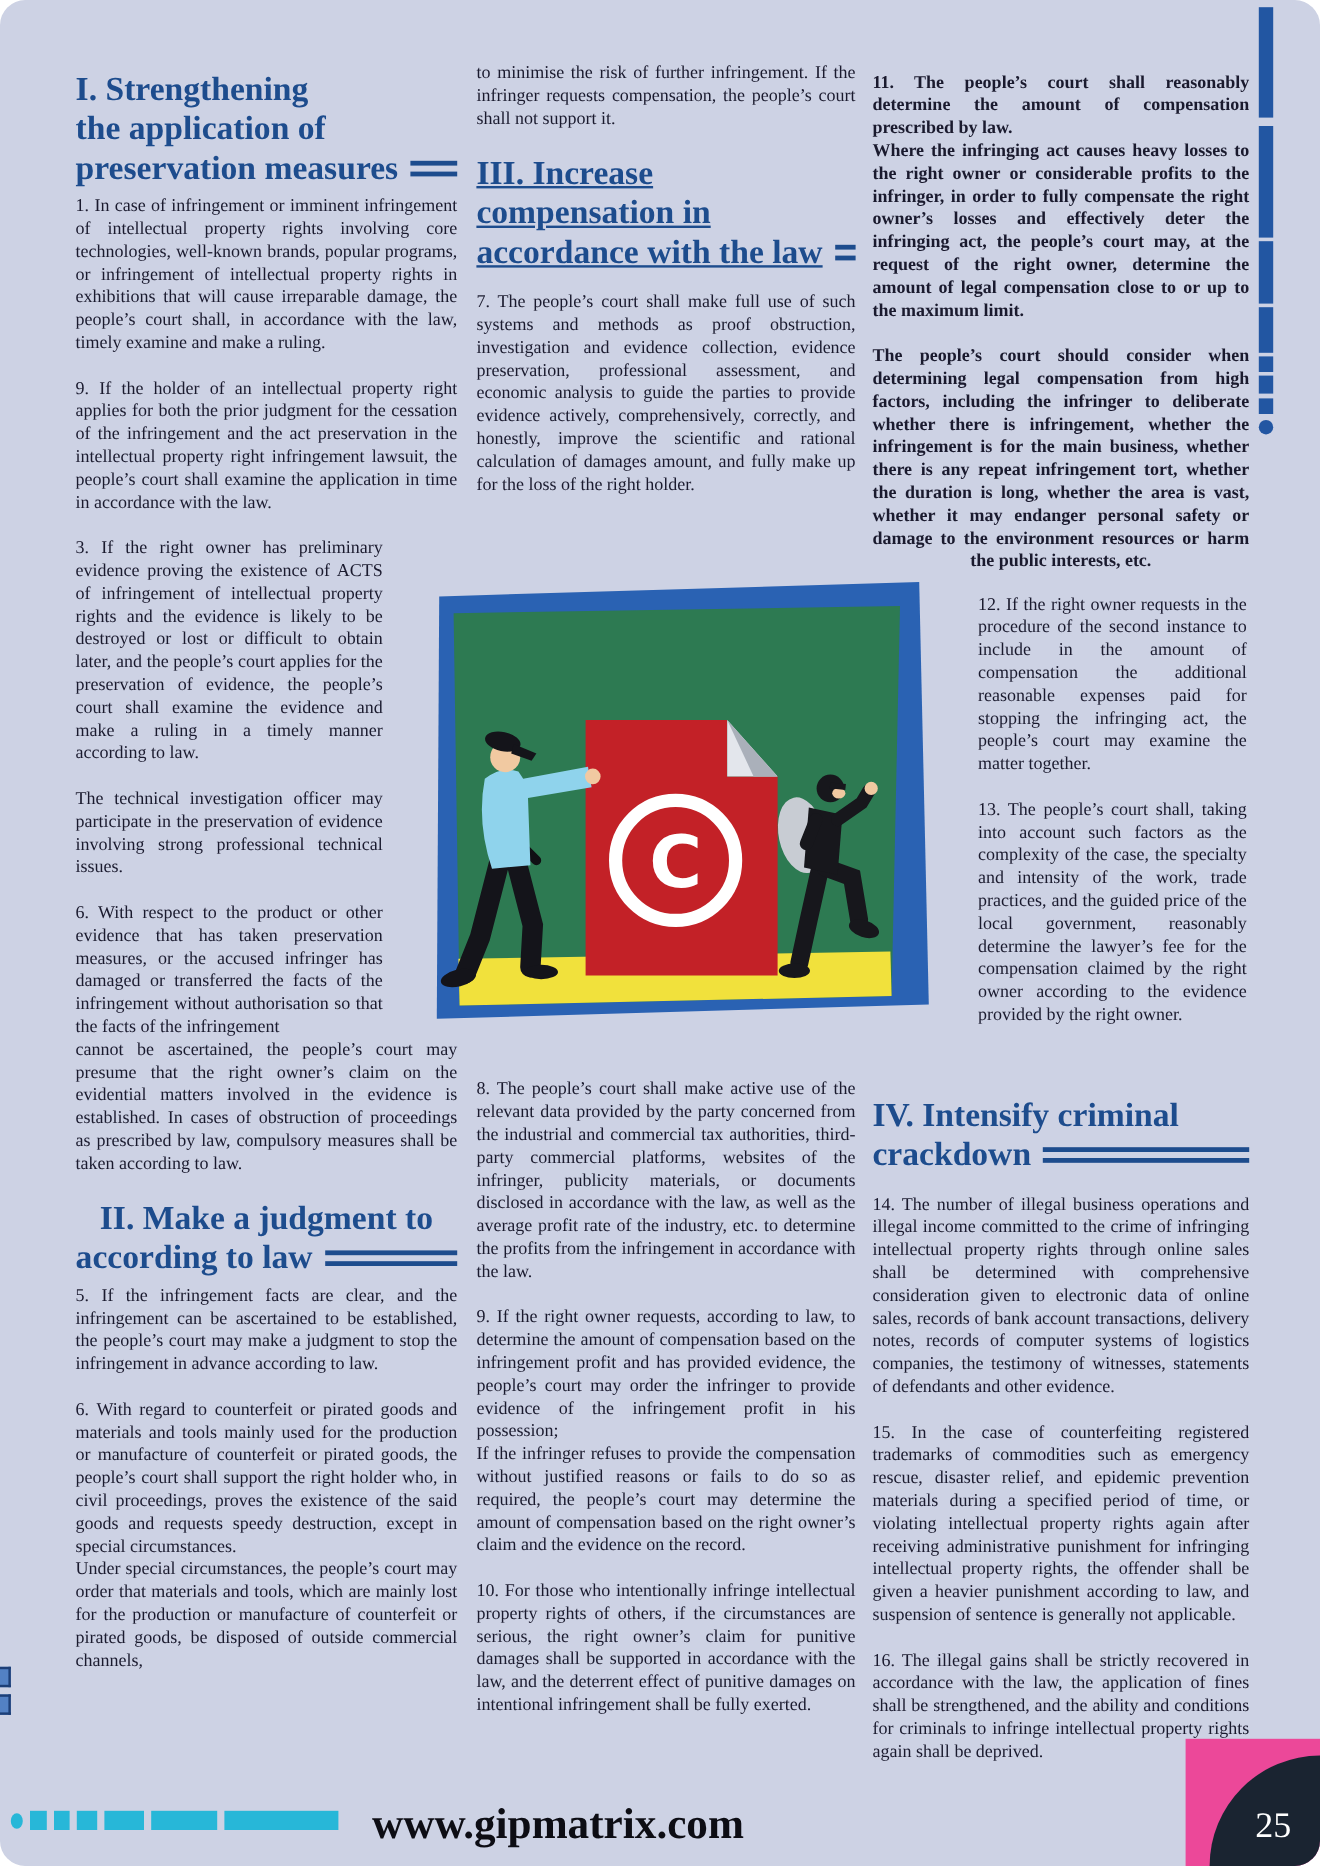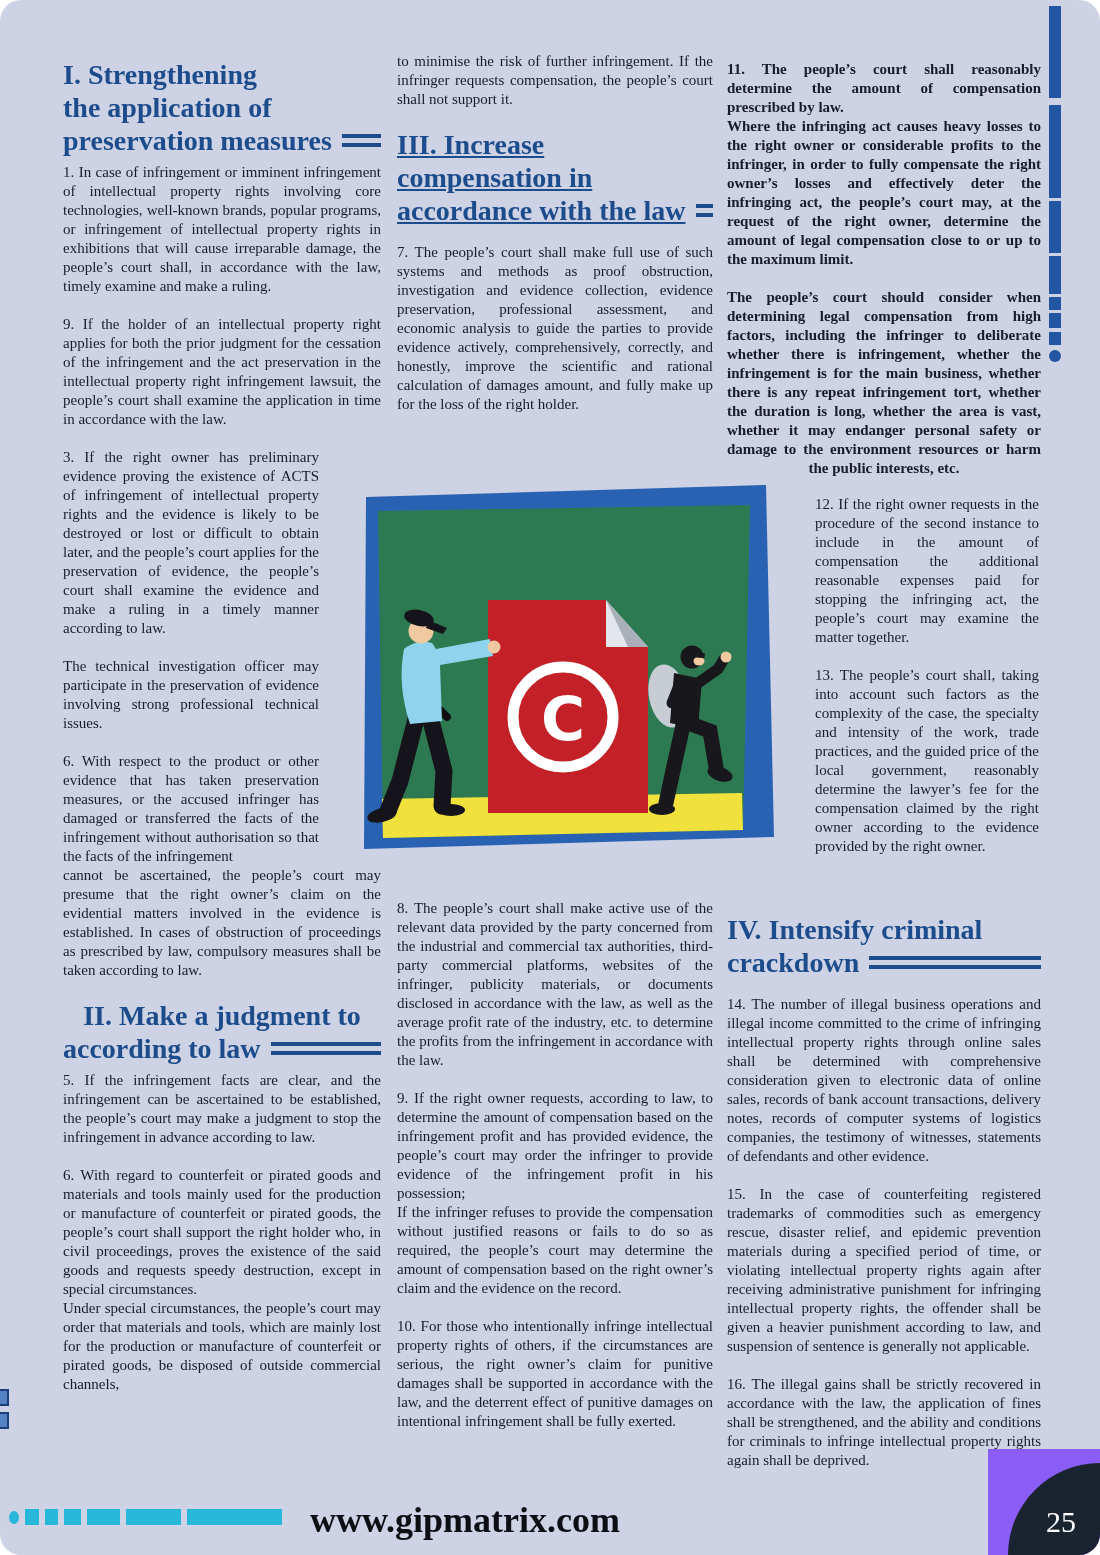--- a/index.html
+++ b/index.html
@@ -18,21 +18,21 @@
   .side-bar{position:absolute;left:1049px;width:12px;background:#2256a2;}
   .side-dot{position:absolute;left:1049px;width:12px;height:12px;border-radius:50%;background:#2256a2;}
   
   .edge-sq{position:absolute;left:0;width:7px;height:13px;background:#5381c4;border:2px solid #1d3f77;border-left:none;}
   
   .footer-bars{position:absolute;left:9px;top:1509px;height:16px;display:flex;align-items:center;gap:6px;}
   .fbar{height:16px;background:#27b7d8;}
   .fdot{width:10px;height:13px;border-radius:50%;background:#27b7d8;}
   .site{position:absolute;left:288px;top:1499px;font-size:36px;font-weight:bold;color:#0d0d14;margin-left:22px;}
   
-  .corner-sq{position:absolute;left:988px;top:1449px;width:112px;height:106px;background:#8b5cf6;text-align:right;}
+  .corner-sq{position:absolute;left:988px;top:1449px;width:112px;height:106px;background:#ec4899;text-align:right;}
   .corner-q{position:absolute;right:0;bottom:0;width:92px;height:92px;background:#1a2431;border-top-left-radius:100%;}
   .pagenum{position:absolute;right:24px;bottom:16px;font-size:30px;color:#ffffff;}
 </style>
 </head>
 <body>
 
 <div class="page">
 
   <div class="abs" style="left:63px;top:58px;width:318px;">
     <div class="heading">

